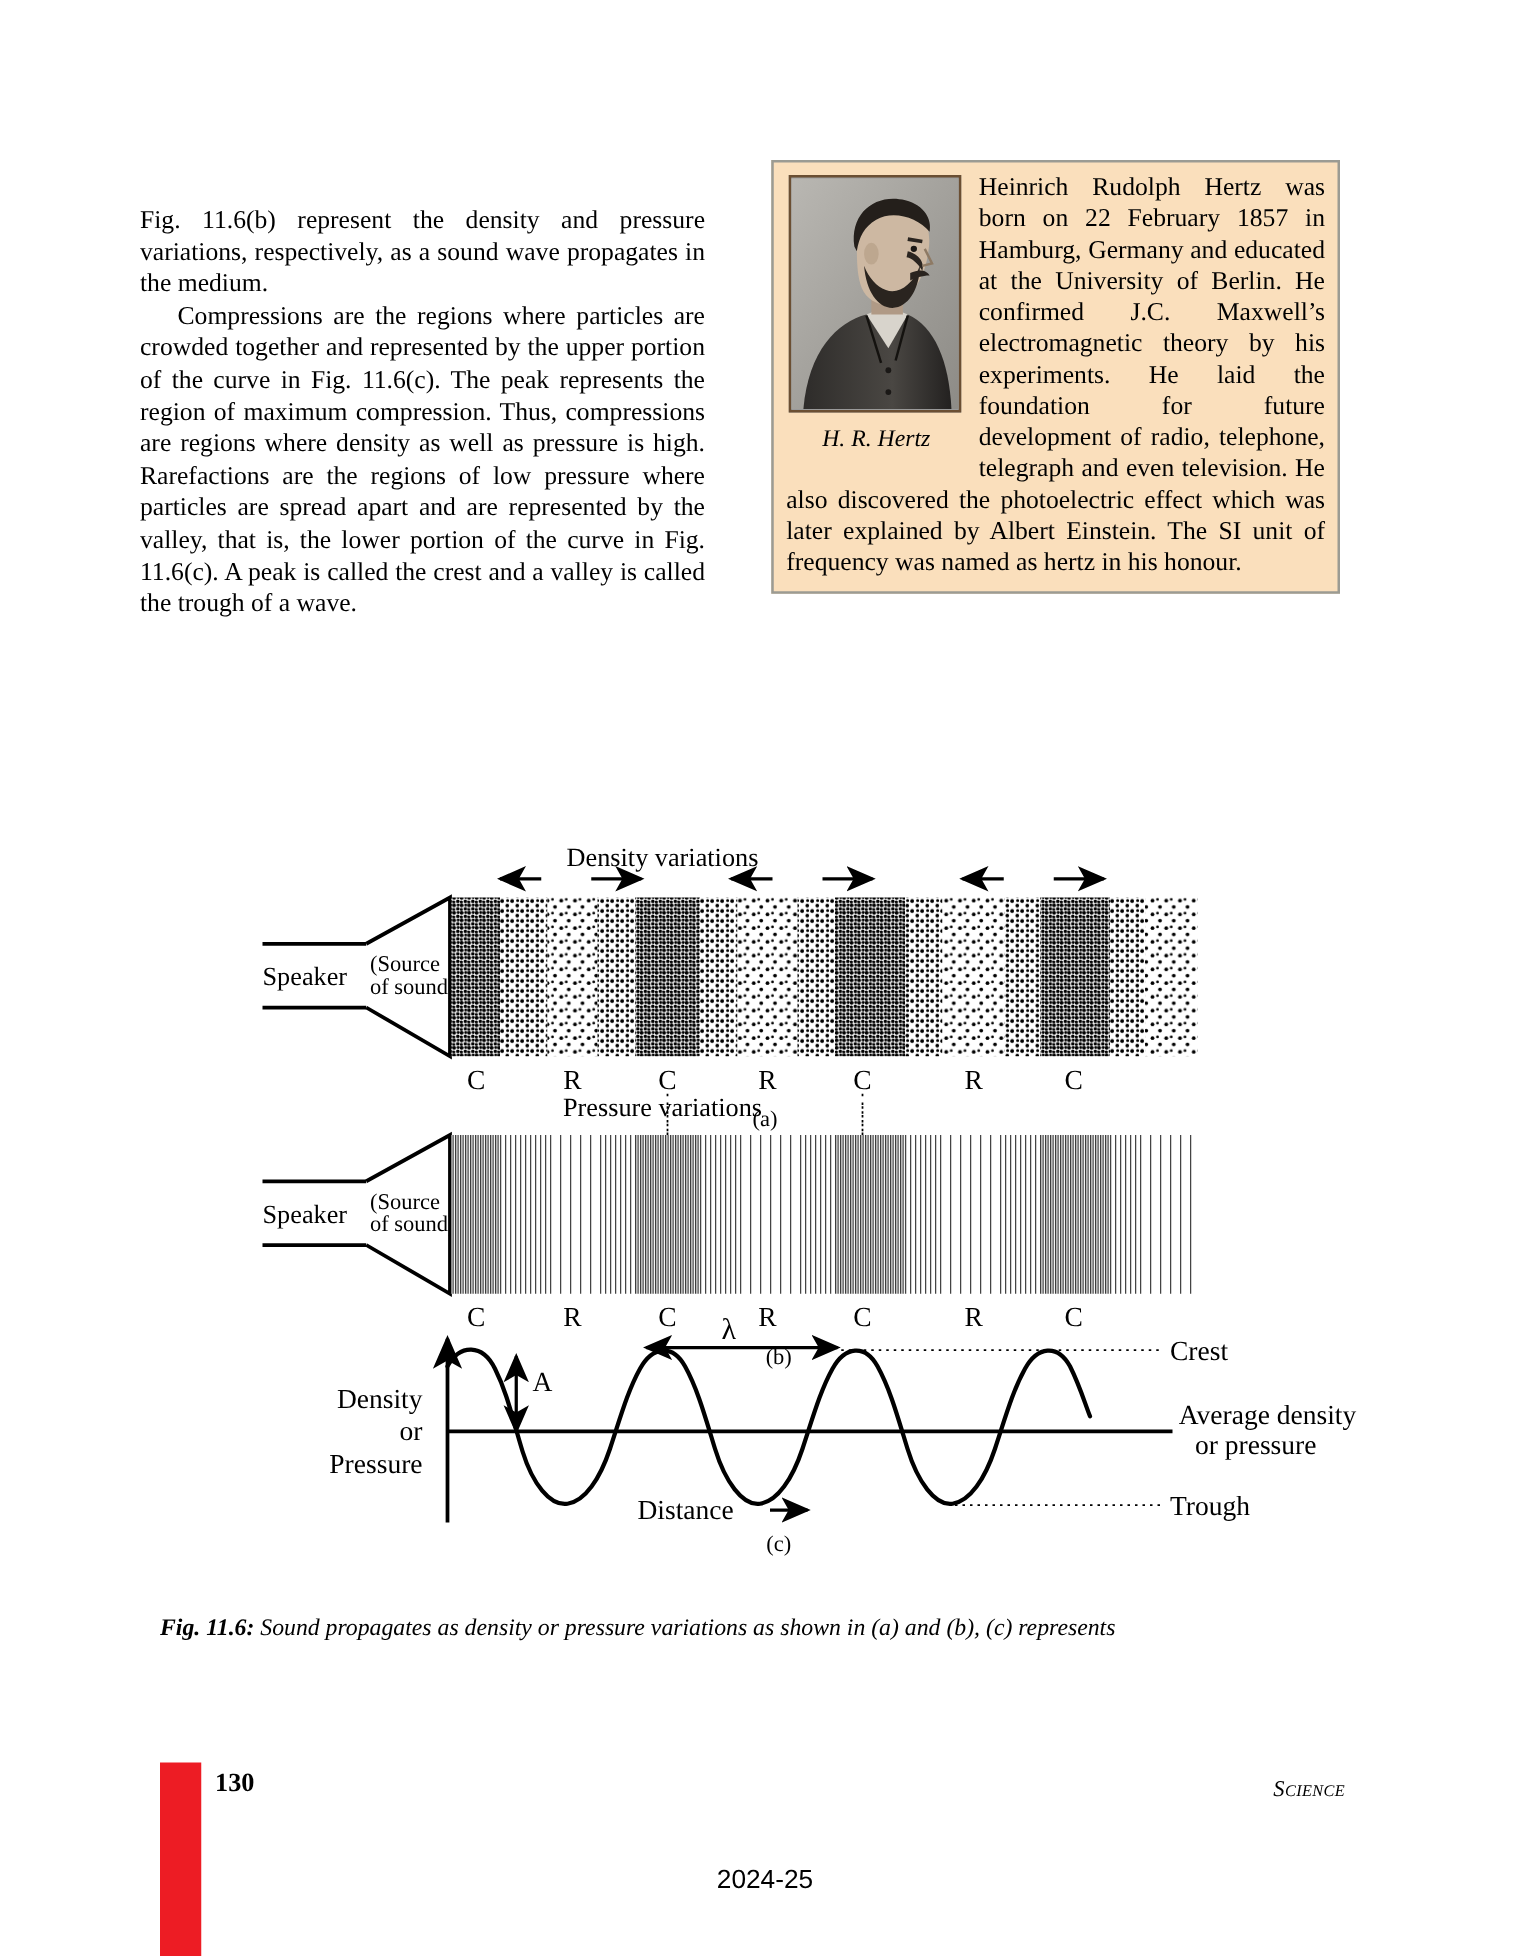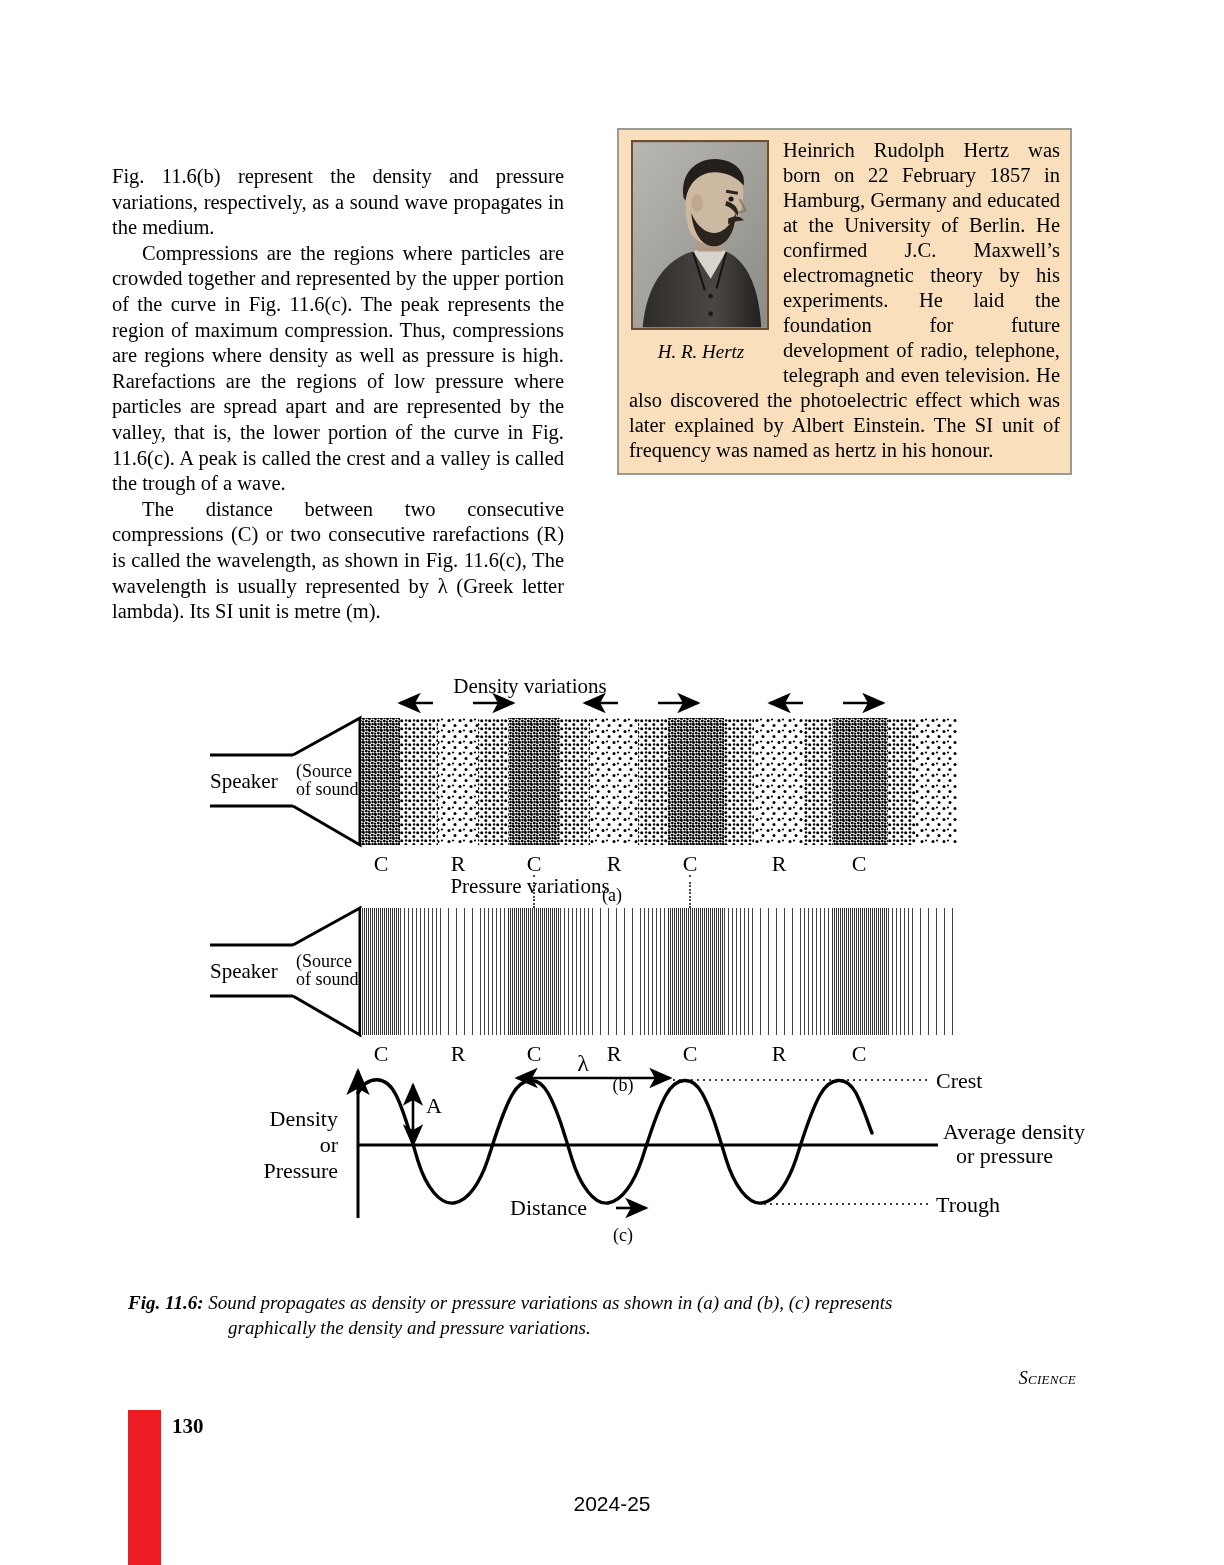--- a/index.html
+++ b/index.html
@@ -126,21 +126,21 @@
   #page-number {
     position: absolute;
     left: 172px;
     top: 1414px;
     font-size: 21px;
     font-weight: bold;
   }
   #subject-name {
     position: absolute;
     right: 148px;
-    top: 1368px;
+    top: 1421px;
     font-size: 18px;
     font-variant: small-caps;
     font-style: italic;
     letter-spacing: .3px;
   }
   #year-stamp {
     position: absolute;
     left: 0;
     right: 0;
     top: 1492px;
@@ -148,21 +148,20 @@
     font-size: 21px;
     font-family: "Liberation Sans", sans-serif;
   }
 </style>
 </head>
 <body>
 
 <div id="col-left">
   <p class="body-par">Fig. 11.6(b) represent the density and pressure variations, respectively, as a sound wave propagates in the medium.</p>
   <p class="body-par indent">Compressions are the regions where particles are crowded together and represented by the upper portion of the curve in Fig. 11.6(c). The peak represents the region of maximum compression. Thus, compressions are regions where density as well as pressure is high. Rarefactions are the regions of low pressure where particles are spread apart and are represented by the valley, that is, the lower portion of the curve in Fig. 11.6(c). A peak is called the crest and a valley is called the trough of a wave.</p>
-  <p class="body-par indent">The distance between two consecutive compressions (C) or two consecutive rarefactions (R) is called the wavelength, as shown in Fig. 11.6(c), The wavelength is usually represented by λ (Greek letter lambda). Its SI unit is metre (m).</p>
 </div>
 
 <div id="col-right">
 
   <div id="hertz-box" style="background: rgb(250, 223, 188); border-color: rgb(155, 155, 147);">
     <div id="hertz-portrait-wrap">
       <svg id="hertz-portrait" viewBox="0 0 138 190">
         <defs>
           <linearGradient id="bgGrad" x1="0" y1="0" x2="1" y2="1">
             <stop offset="0%" stop-color="#b9b7b2"></stop>
@@ -403,19 +402,18 @@
       <text x="382" y="552" font-family="Liberation Serif, serif" font-size="22">Distance</text>
       <line x1="488" y1="545" x2="518" y2="545" stroke="#000" stroke-width="2.6" marker-end="url(#arrHead)"></line>
       <text x="495" y="578" font-family="Liberation Serif, serif" font-size="18" text-anchor="middle">(c)</text>
     </g>
   </svg>
 </div>
 
 <div id="fig-caption">
   <span id="fig-caption-label">Fig. 11.6:</span>
   <span id="fig-caption-text">Sound propagates as density or pressure variations as shown in (a) and (b), (c) represents</span>
-  <span id="fig-caption-line2">graphically the density and pressure variations.</span>
 </div>
 
 <div id="footer-bar" style="background: rgb(237, 28, 36);"></div>
 <div id="page-number">130</div>
 <div id="subject-name">Science</div>
 <div id="year-stamp">2024-25</div>
 
 </body></html>

